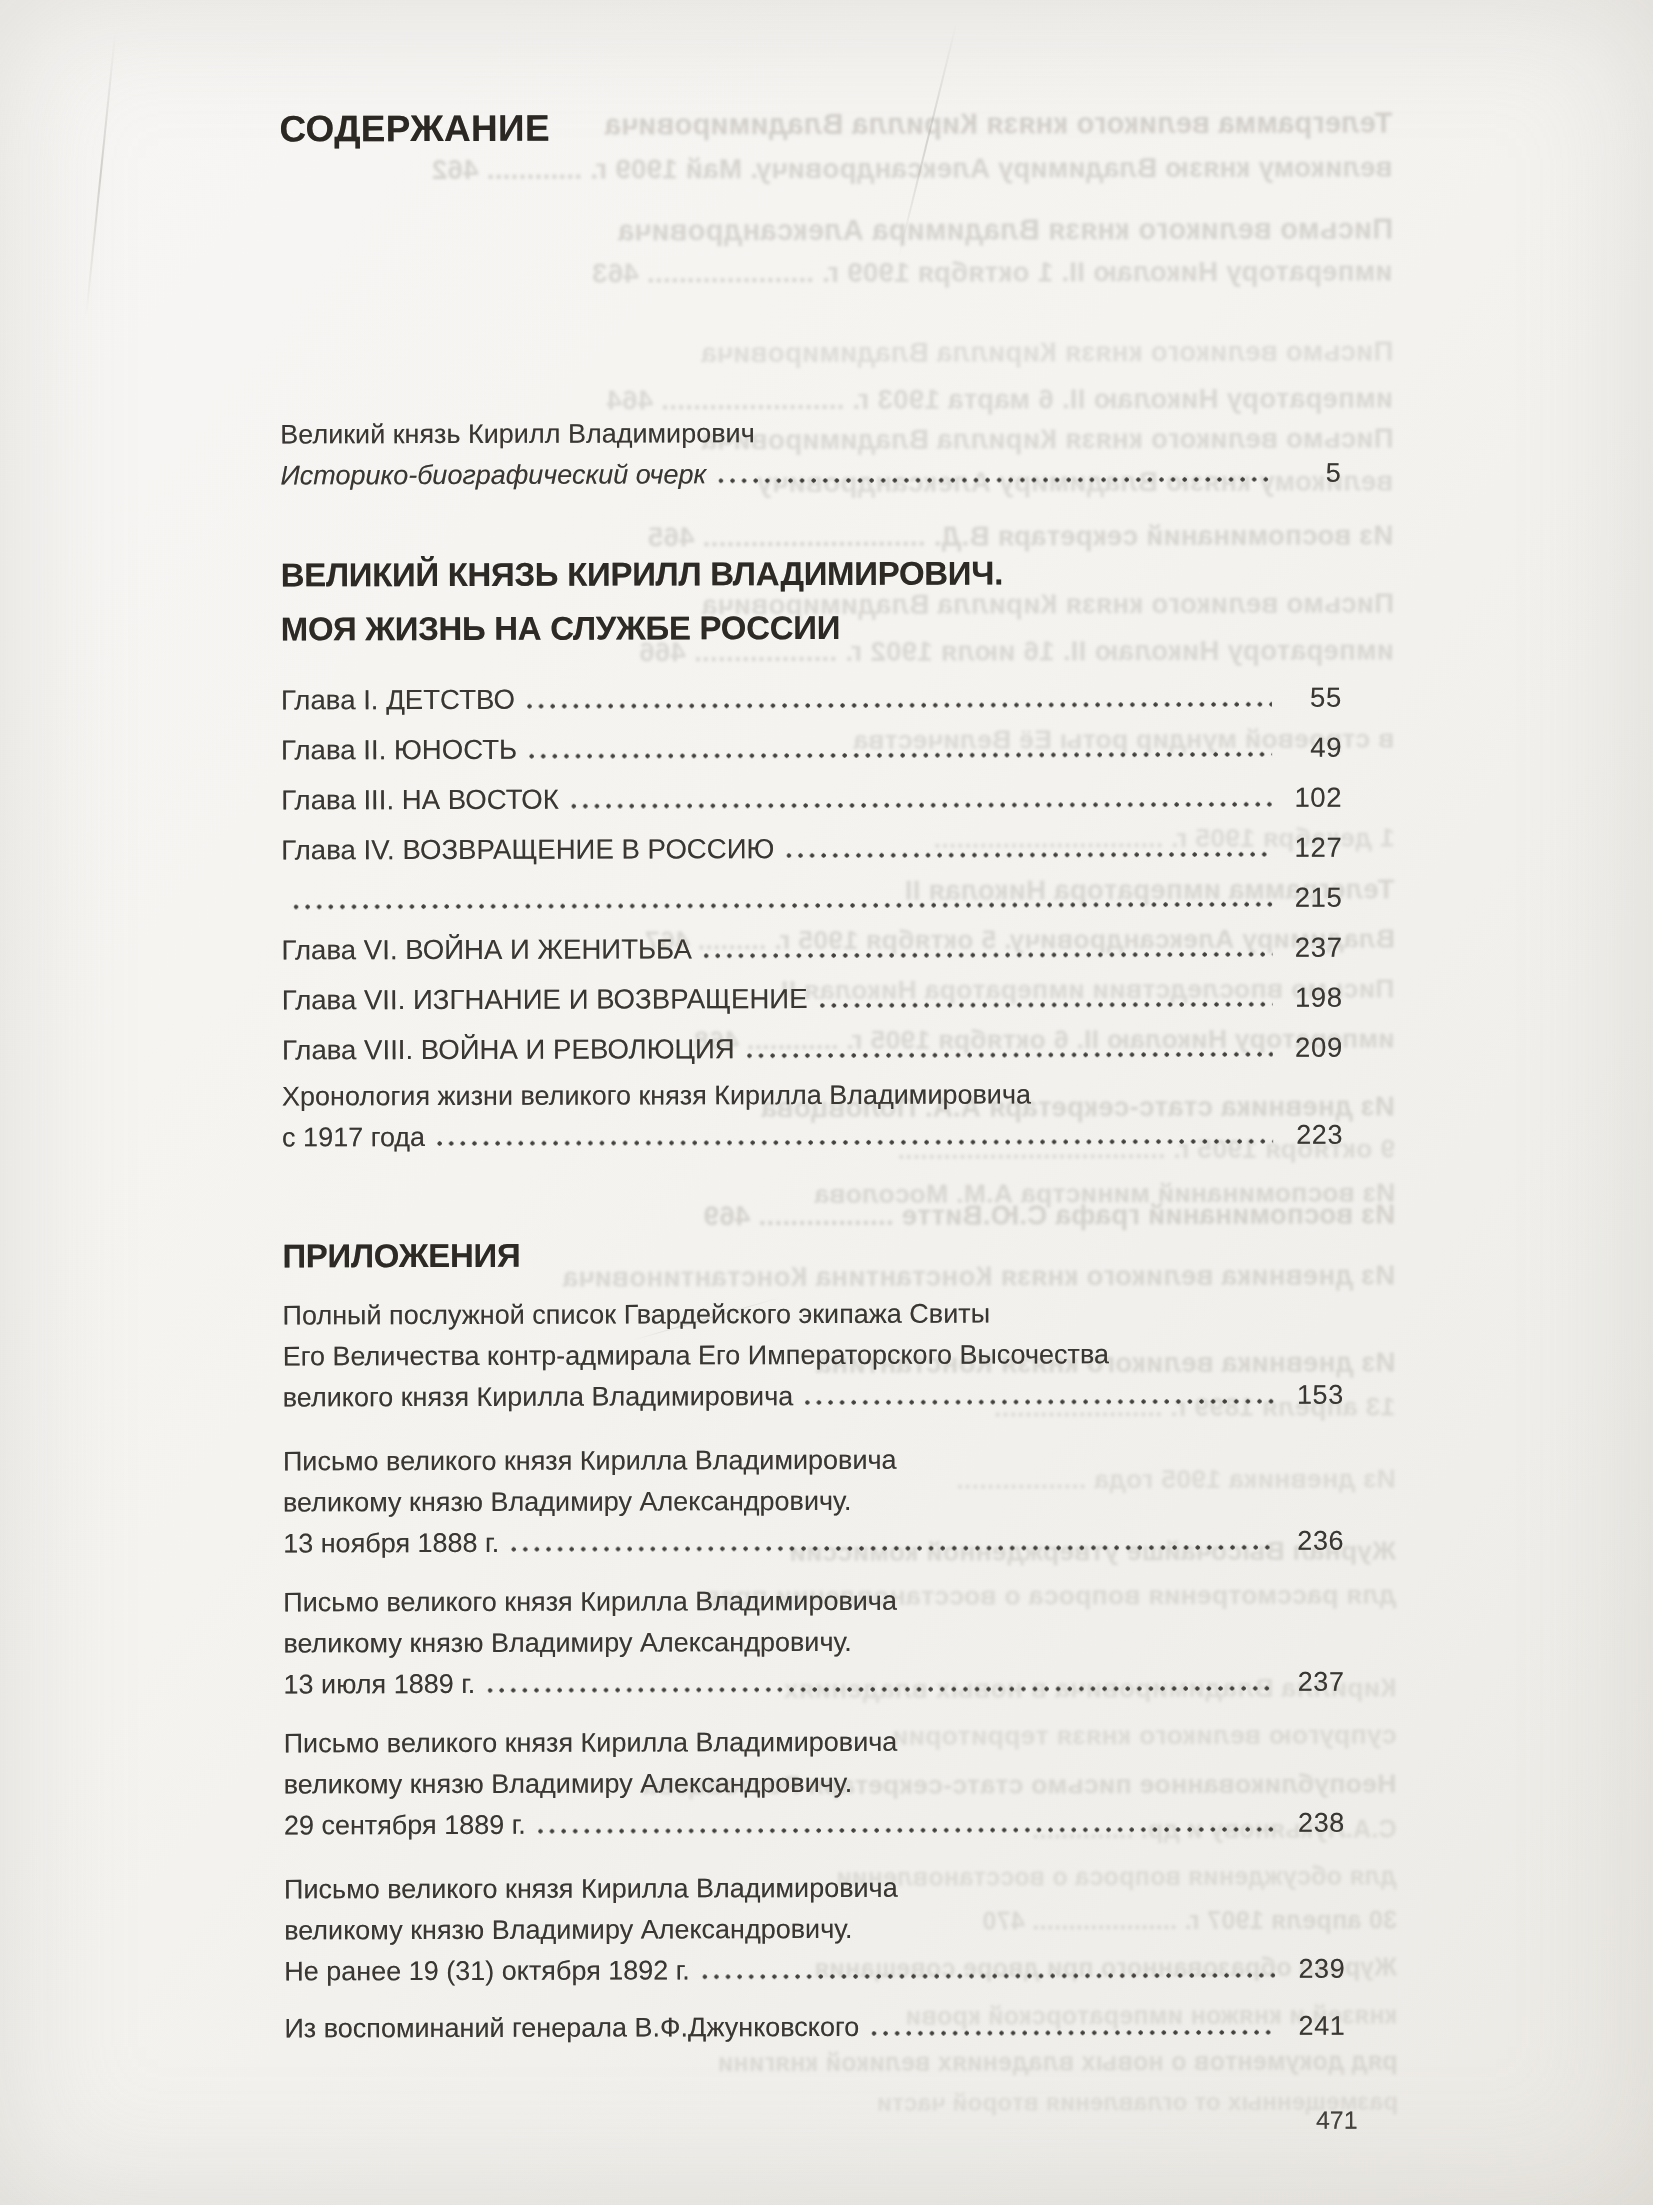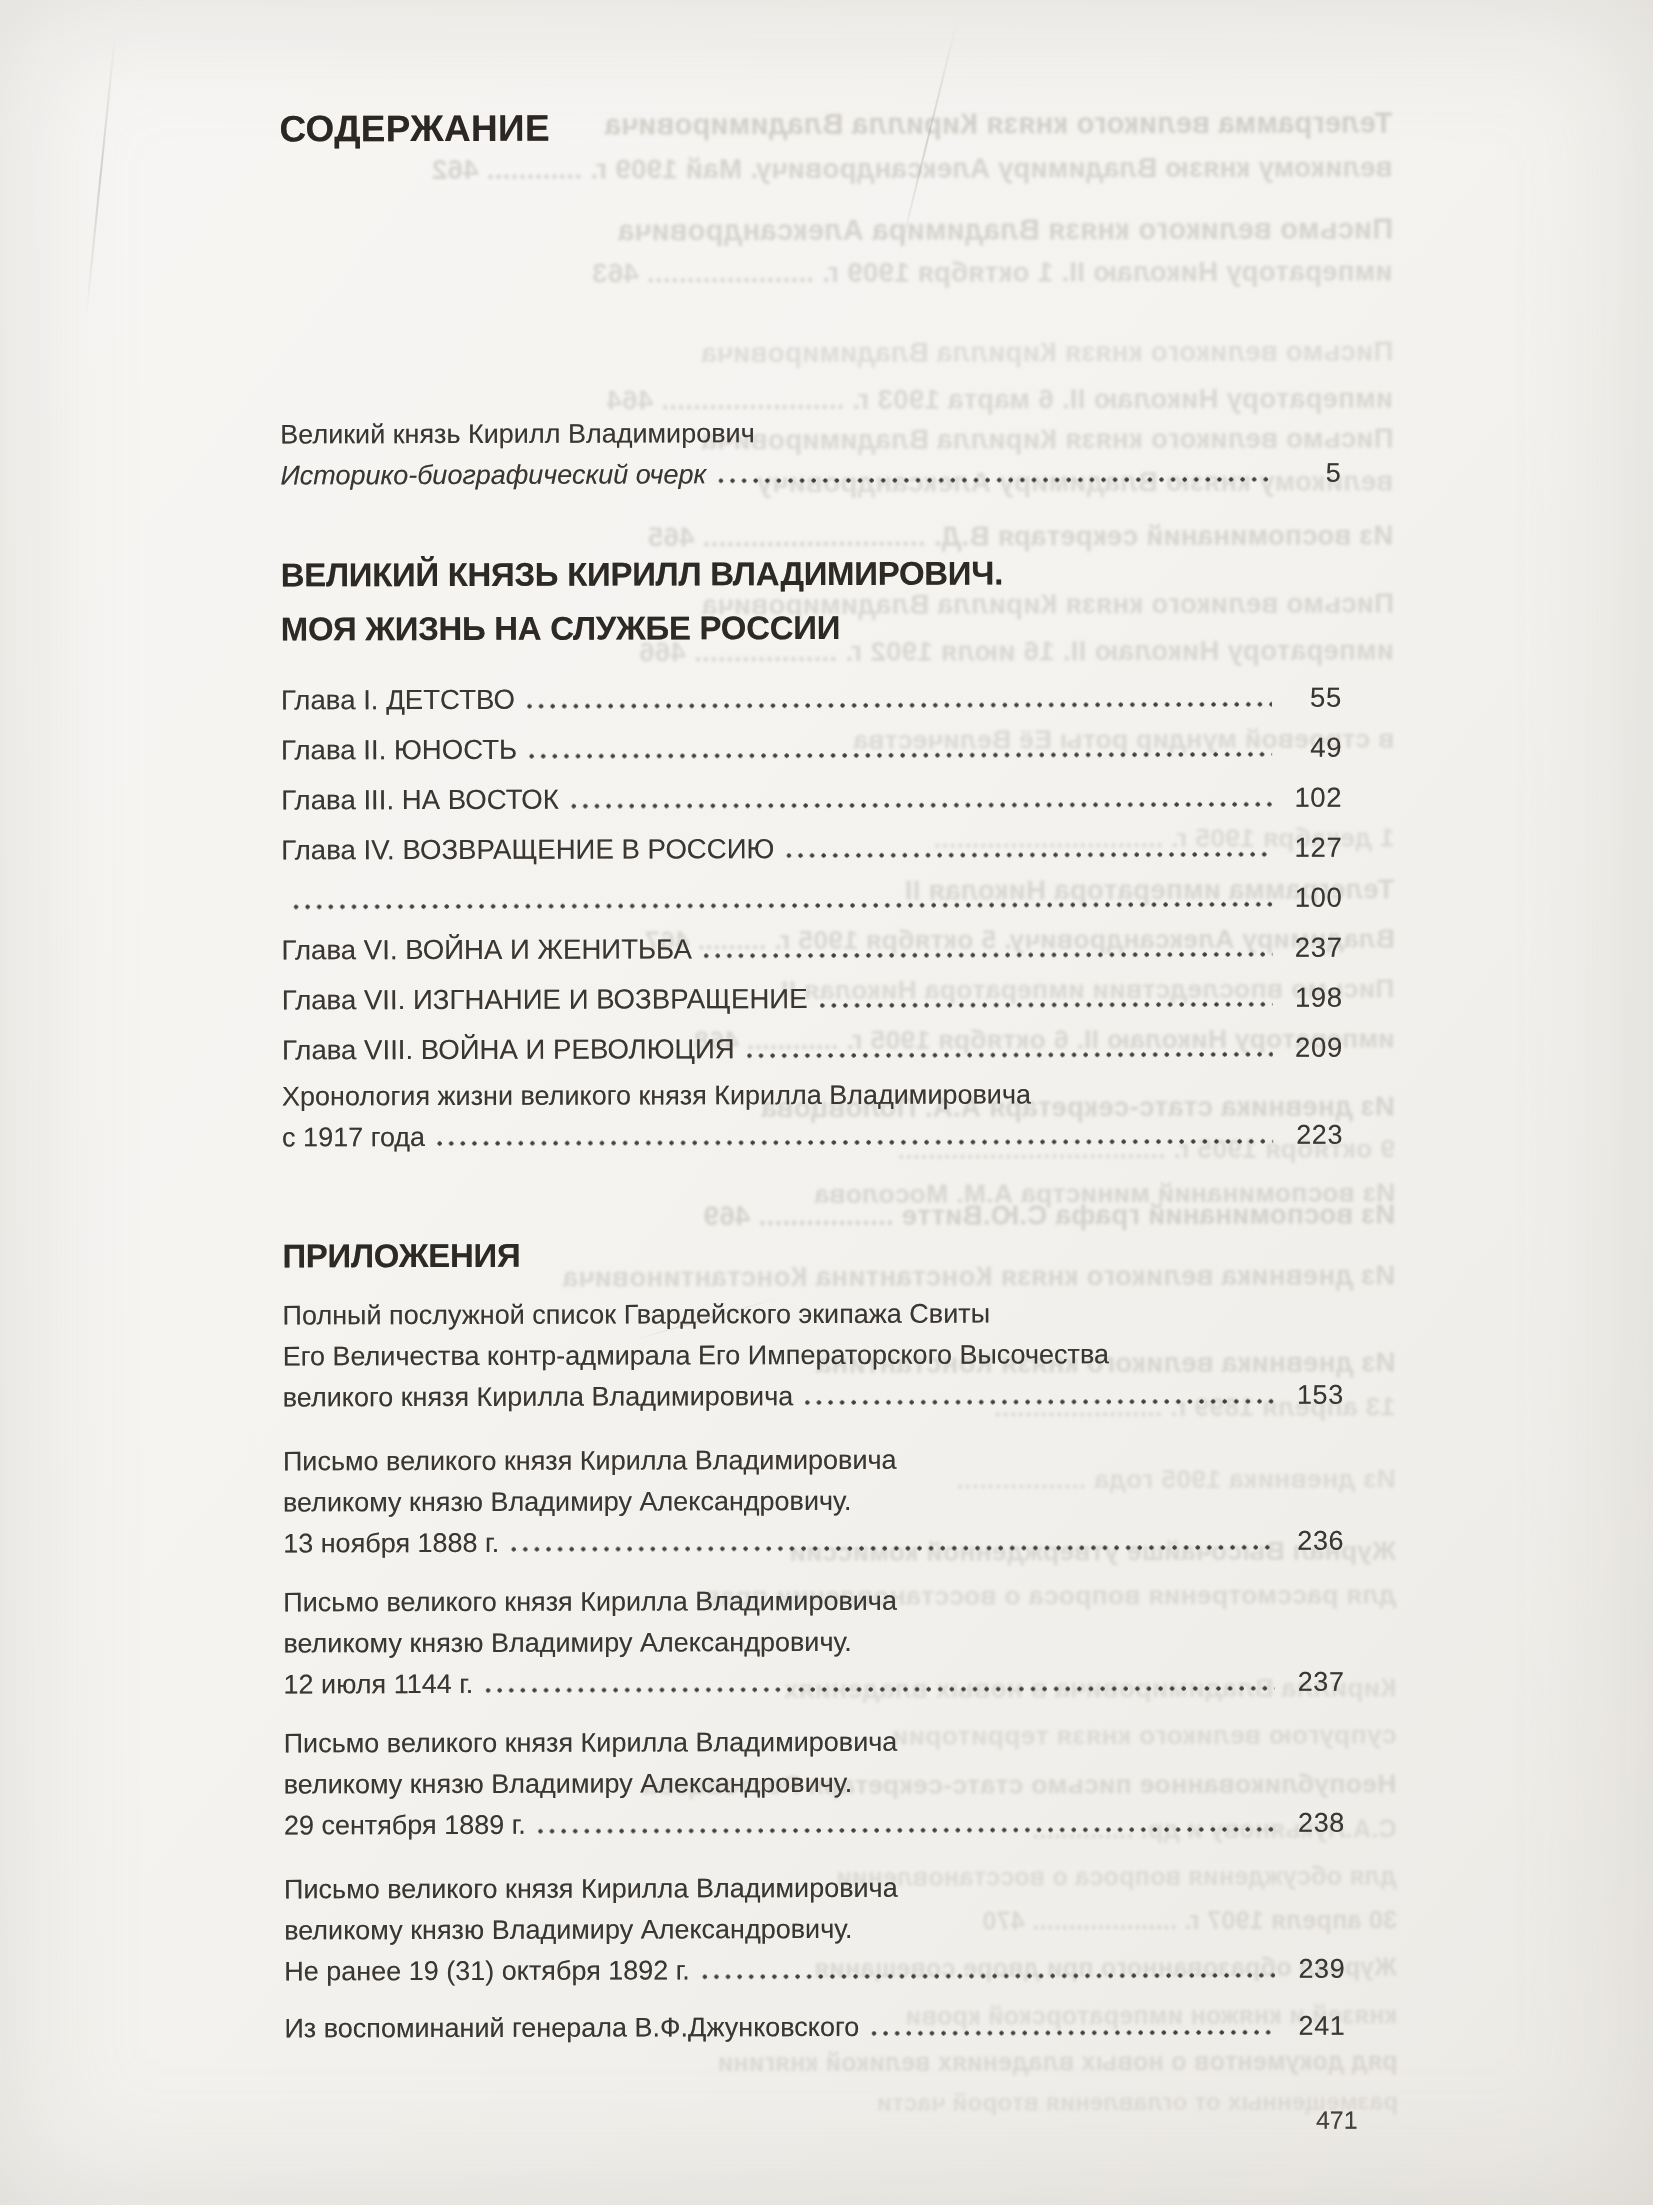--- a/index.html
+++ b/index.html
@@ -184,21 +184,21 @@
         <span class="leader"></span>
         <span class="pg">102</span>
       </div>
       <div class="line row">
         <span class="t">Глава IV. ВОЗВРАЩЕНИЕ В РОССИЮ</span>
         <span class="leader"></span>
         <span class="pg">127</span>
       </div>
       <div class="line row">
         <span class="leader"></span>
-        <span class="pg">100</span>
+        <span class="pg">215</span>
       </div>
       <div class="line row">
         <span class="t">Глава VI. ВОЙНА И ЖЕНИТЬБА</span>
         <span class="leader"></span>
         <span class="pg">237</span>
       </div>
       <div class="line row">
         <span class="t">Глава VII. ИЗГНАНИЕ И ВОЗВРАЩЕНИЕ</span>
         <span class="leader"></span>
         <span class="pg">198</span>
@@ -240,21 +240,21 @@
         <span class="t">13 ноября 1888 г.</span>
         <span class="leader"></span>
         <span class="pg">236</span>
       </div>
     </div>
 
     <div class="block" id="b-app2">
       <div class="line">Письмо великого князя Кирилла Владимировича</div>
       <div class="line">великому князю Владимиру Александровичу.</div>
       <div class="line row">
-        <span class="t">12 июля 1144 г.</span>
+        <span class="t">13 июля 1889 г.</span>
         <span class="leader"></span>
         <span class="pg">237</span>
       </div>
     </div>
 
     <div class="block" id="b-app3">
       <div class="line">Письмо великого князя Кирилла Владимировича</div>
       <div class="line">великому князю Владимиру Александровичу.</div>
       <div class="line row">
         <span class="t">29 сентября 1889 г.</span>

